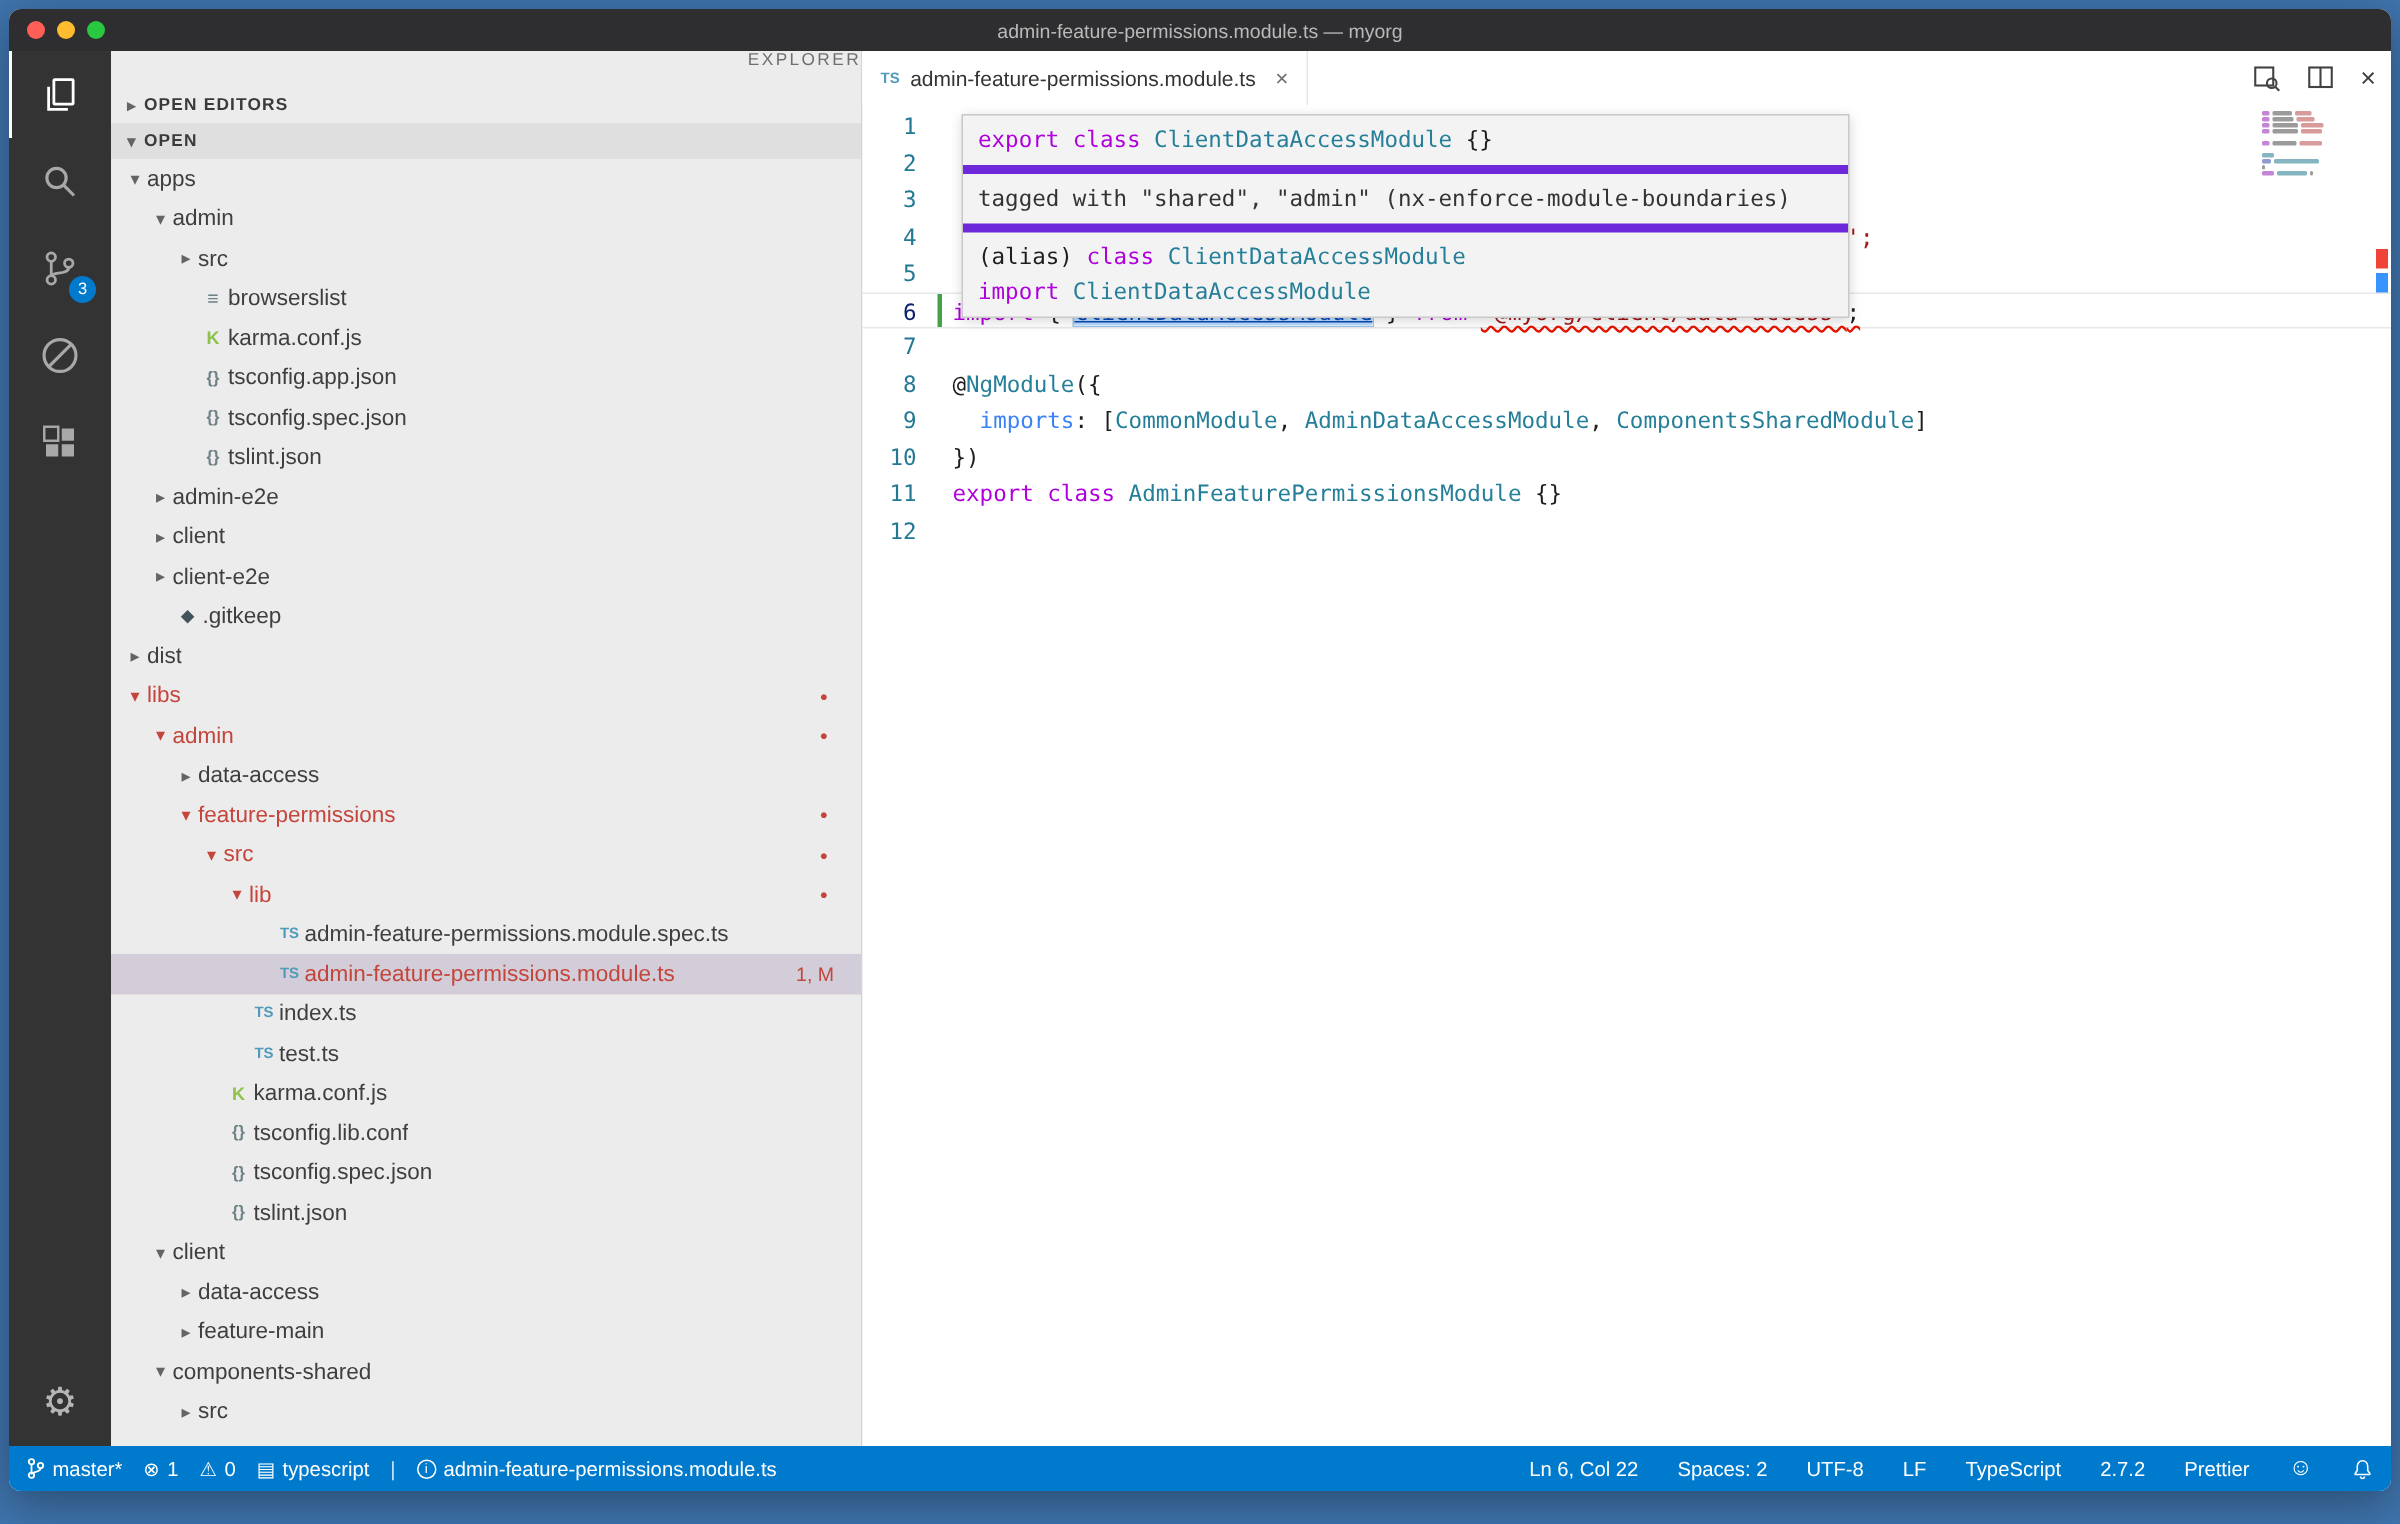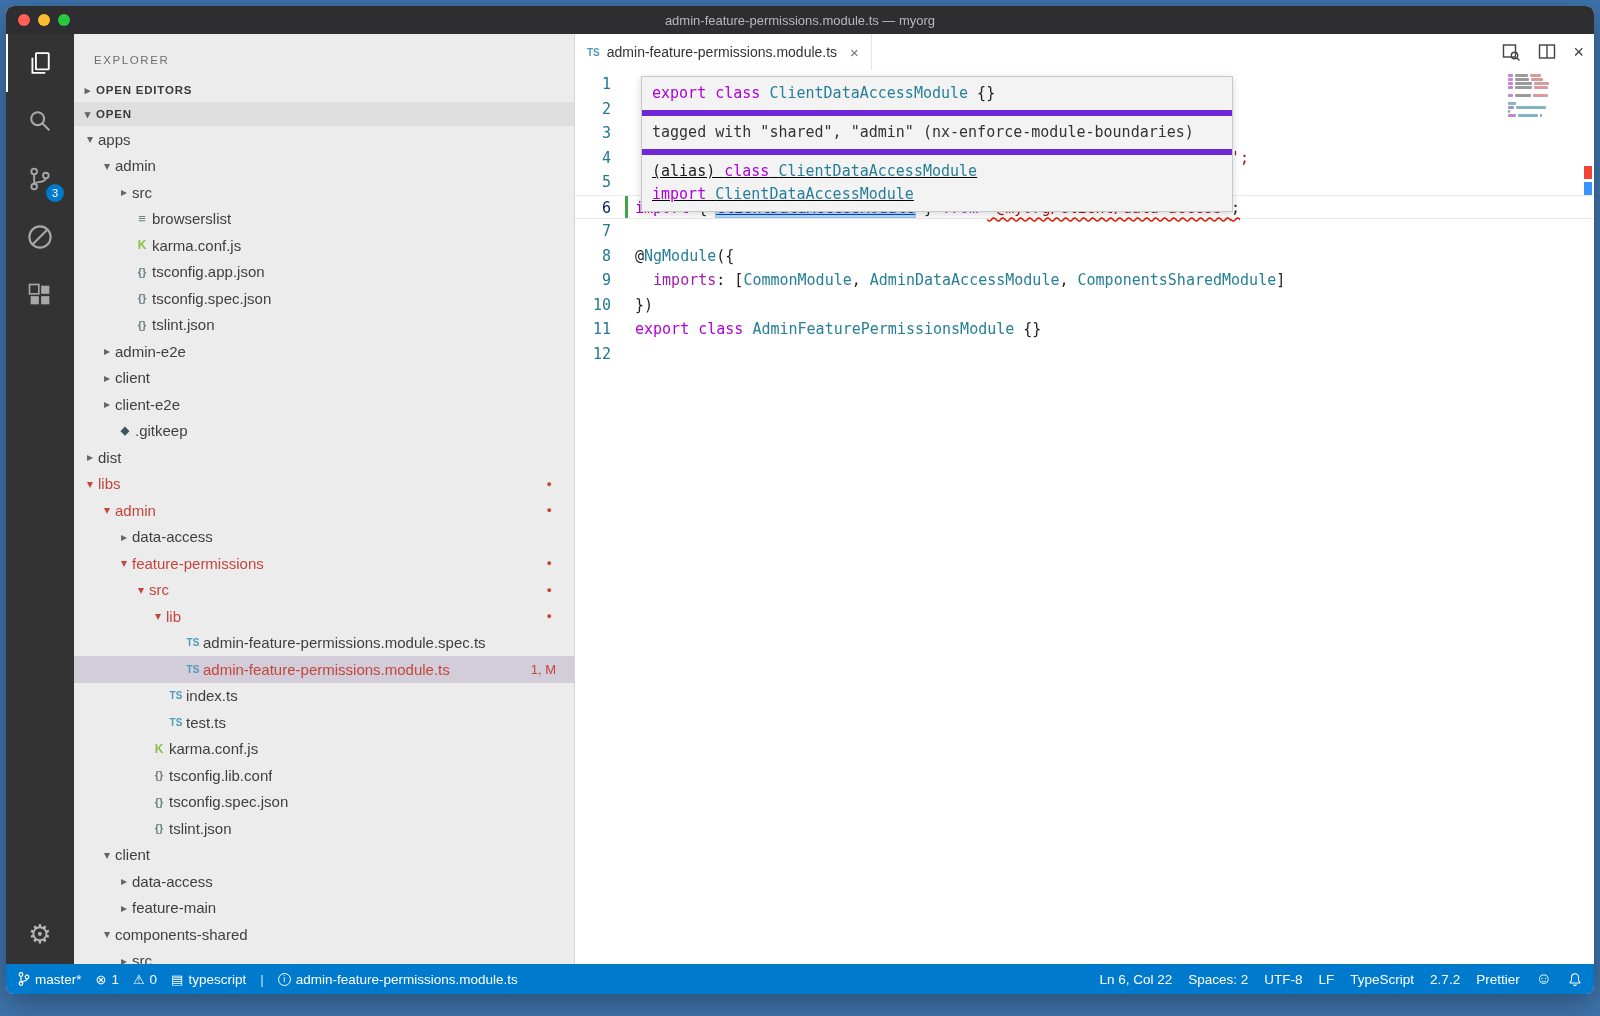--- a/index.html
+++ b/index.html
@@ -24,21 +24,21 @@
   .aitem { width:68px; height:58px; display:flex; align-items:center; justify-content:center; color:#a8a8a8; position:relative; }
   .aitem.active { color:#ffffff; box-shadow:inset 2px 0 0 #ffffff; }
   .aitem svg { display:block; }
   .abadge { position:absolute; right:10px; bottom:6px; background:#007acc; color:#fff; border-radius:50%;
             width:18px; height:18px; font-size:11px; display:flex; align-items:center; justify-content:center; }
   .asettings { margin-top:auto; margin-bottom:14px; font-size:26px; color:#b5b5b5; }
 
   
   .sidebar { width:501px; background:#ececec; border-right:1px solid #d4d4d4; flex:0 0 auto; overflow:hidden;
              color:#413e3e; position:relative; }
-  .sbtitle { font-size:11.5px; letter-spacing:1.6px; color:#6f6f6f; padding:20px 0 12px 20px; }
+  .sbtitle { font-size:11.5px; letter-spacing:1.6px; color:#6f6f6f; padding:0 0 12px 20px;text-align:right; }
   .section { height:24px; display:flex; align-items:center; font-size:11.5px; font-weight:bold; letter-spacing:.8px; color:#3a3a3a; padding-left:6px; }
   .section .chev { width:16px; text-align:center; font-size:11px; color:#646465; }
   .section.root { background:#dfdfdf; }
   .trow { height:26.5px; display:flex; align-items:center; font-size:15px; cursor:default; padding-right:10px; }
   .trow.sel { background:#d2cdd8; }
   .trow.redtext { color:#c4453c; }
   .trow.redtext .chev { color:#c4453c; }
   .chev { width:16px; flex:0 0 16px; text-align:center; font-size:12px; color:#646465; }
   .ficon { width:20px; flex:0 0 20px; text-align:center; font-size:10px; font-weight:bold; }
   .ficon-ts { color:#519aba; }
@@ -67,45 +67,45 @@
   .crow.cur { border-top:1px solid #e8e8e8; border-bottom:1px solid #e8e8e8; }
   .lnum { width:50px; flex:0 0 50px; text-align:right; padding-right:14px; color:#237893; font-size:15px; }
   .lnum.lnact { color:#0b216f; }
   .gbar { width:3px; flex:0 0 3px; margin-right:7px; }
   .gbar.added { background:#43a24a; }
   .ctext { white-space:pre; }
 
   .tk-kw { color:#af00db; }
   .tk-cls { color:#267f99; }
   .tk-str { color:#a31515; }
-  .tk-prop { color:#a21caf; }
+  .tk-prop { color:#3b82f6; }
   .tk-plain { color:#1e1e1e; }
   .tk-link { color:#0b49b5; background:#b9ddff; box-shadow:0 0 0 1px #9cc5ec; text-decoration:underline; }
   .tk-sq { text-decoration:underline wavy #e51400; text-decoration-skip-ink:none; text-underline-offset:4px; }
 
   
   .hover { position:absolute; left:66px; top:6px; width:592px; background:#f3f3f3; border:1px solid #c8c8c8;
            z-index:40; font-family:"DejaVu Sans Mono", monospace; font-size:15px; box-shadow:0 2px 8px rgba(0,0,0,.16); }
   .hrow { padding:5px 10px; border-bottom:6px solid #6d28d9; line-height:23px; }
   .hrow.last { border-bottom:none; }
   .hmsg-line { color:#333333; white-space:pre; }
-  #hover-alias, #hover-import { white-space:pre;text-decoration:underline; }
+  #hover-alias, #hover-import { white-space:pre; }
 
   
   #minimap { position:absolute; right:16px; top:4px; width:70px; }
   .mrow { height:4px; display:flex; gap:2px; }
   .mseg { height:2.5px; display:inline-block; border-radius:1px; }
   #overview-ruler { position:absolute; right:0; top:0; bottom:0; width:12px; }
   .omark { position:absolute; right:2px; width:8px; height:13px; }
 
   
   .statusbar { height:30px; background:#007acc; color:#ffffff; display:flex; align-items:center;
                padding:0 12px; font-size:13.5px; flex:0 0 auto; }
   .sgroup { display:flex; align-items:center; gap:14px; }
-  .sgroup.right { margin-left:auto; gap:16px; }
+  .sgroup.right { margin-left:auto; gap:26px; }
   .sitem { display:flex; align-items:center; gap:5px; white-space:nowrap; }
   .ssep { opacity:.8; }
   .sicon { font-size:13px; }
   .info-circle { display:inline-flex; width:13px; height:13px; border:1px solid #fff; border-radius:50%;
                  align-items:center; justify-content:center; font-size:9px; }
 </style>
 </head>
 <body>
 
 <div class="page">

